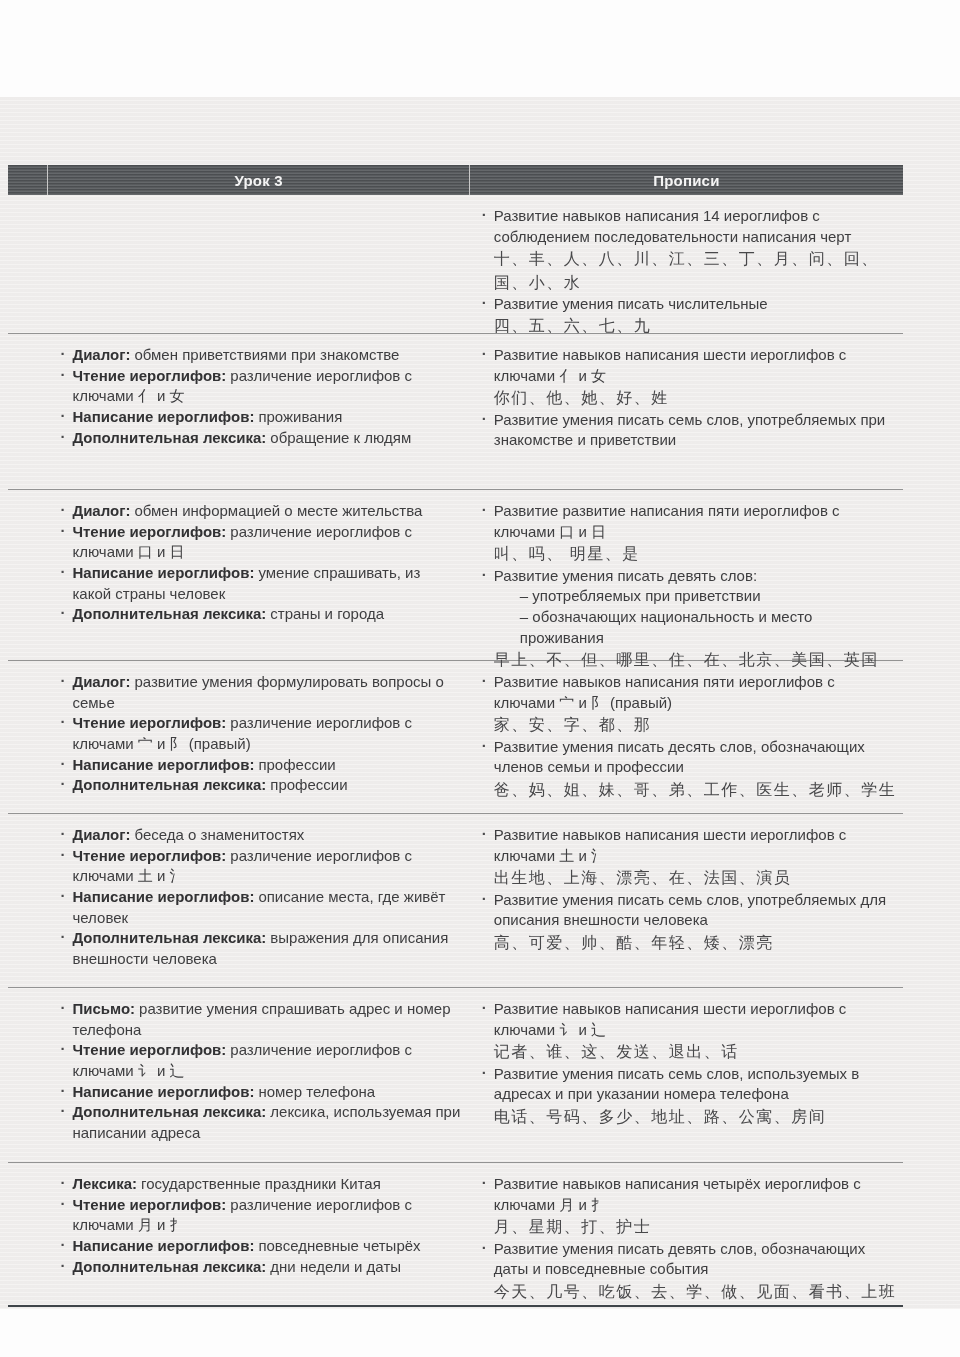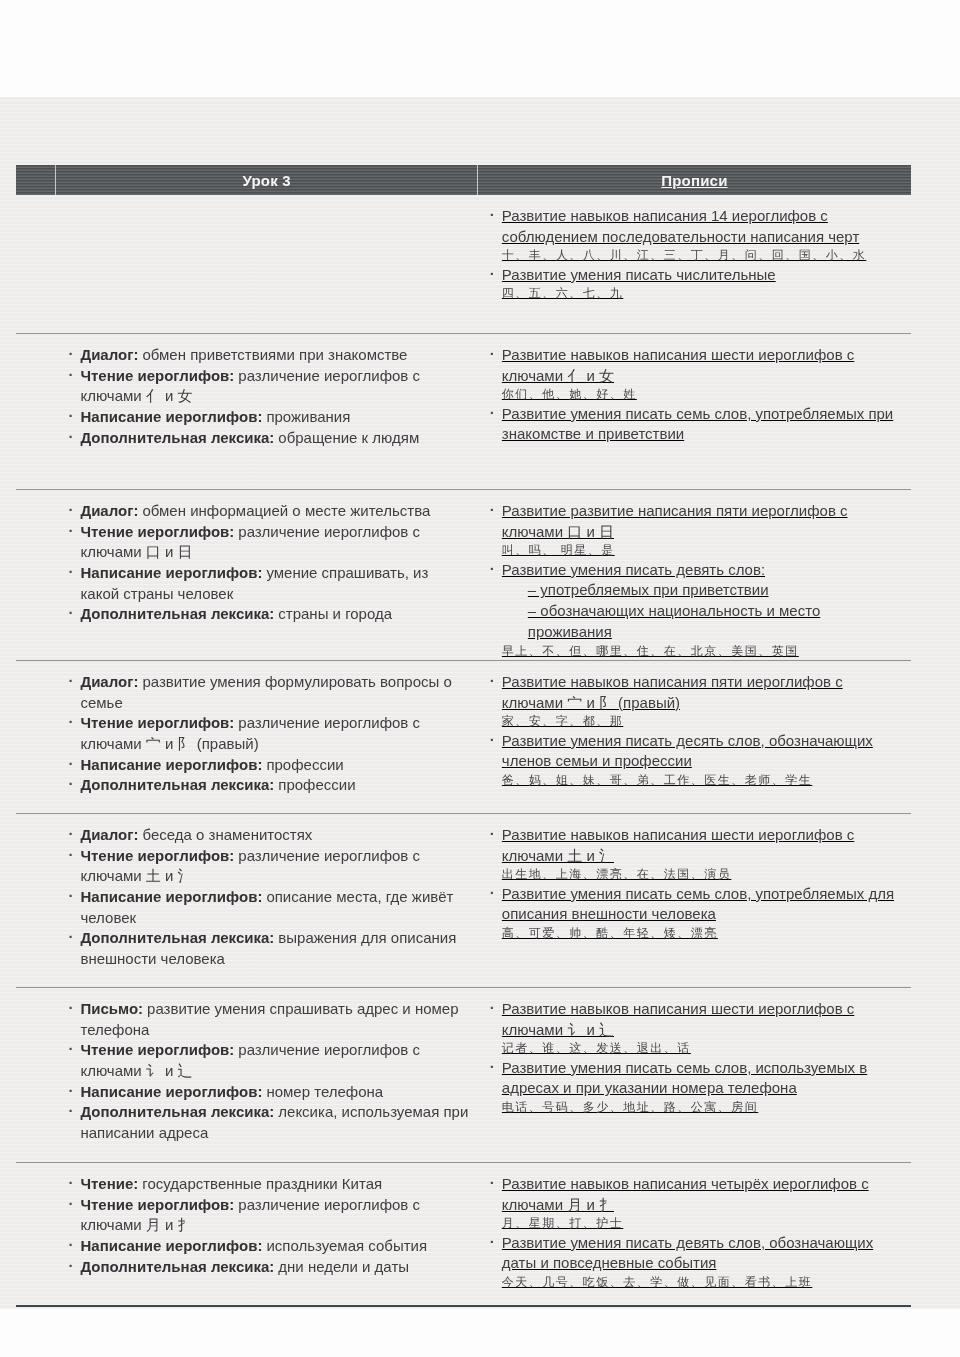--- a/index.html
+++ b/index.html
@@ -9,36 +9,36 @@
     background:#fdfdfd;
     font-family:"Liberation Sans","DejaVu Sans",sans-serif;
     overflow:hidden;
   }
   .paper-band {
     position:absolute; left:0; top:97px; width:960px; height:1212px;
     background:#f1efee;
     background-image:repeating-linear-gradient(0deg, rgba(255,255,255,0.25) 0 1px, rgba(0,0,0,0.012) 1px 4px);
   }
   .tbl {
-    position:absolute; left:16px; top:165px; width:895px;
+    position:absolute; left:8px; top:165px; width:895px;
     border-bottom:2px solid #40454a;
   }
   .thead {
     display:flex; height:30px;
     background:#54575a;
     background-image:repeating-linear-gradient(0deg, rgba(255,255,255,0.10) 0 1px, rgba(0,0,0,0.10) 2px 3px);
   }
   .th {
     display:flex; align-items:center; justify-content:center;
     color:#f4f4f4; font-weight:700; font-size:15px;
     letter-spacing:0.2px;
   }
   .cell-n { width:40px; }
   .cell-l { width:427px; }
-  .cell-r { width:440px;text-decoration:underline; }
+  .cell-r { width:440px; }
   .thead .cell-l { border-left:1px solid #c9c9c9; }
   .thead .cell-r { border-left:1px solid #c9c9c9; }
   .trow { display:flex; }
   .trow + .trow { border-top:1px solid #939393; }
   .r1 { height:138px; }
   .r2 { height:156px; }
   .r3 { height:171px; }
   .r4 { height:153px; }
   .r5 { height:174px; }
   .r6 { height:175px; }
@@ -48,21 +48,21 @@
     position:relative; padding-left:13px;
     color:#3e3e40; font-size:15px; line-height:1.38;
   }
   .bul {
     position:absolute; left:1px; top:-1px;
     color:#4a4a4c; font-weight:700;
   }
   .lbl { font-weight:700; color:#323234; margin-right:4px; }
   .txt { color:#3e3e40; }
   .cjk {
-    font-size:12px; color:#48484a; letter-spacing:1.5px; line-height:1.45;
+    font-size:16px; color:#48484a; letter-spacing:1.5px; line-height:1.45;
   }
   .sub { padding-left:26px; }
 </style>
 </head>
 <body>
 
 <div class="paper-band"></div>
 
 <div class="tbl">
 
@@ -262,29 +262,29 @@
         <div class="cjk">电话、号码、多少、地址、路、公寓、房间</div>
       </div>
     </div>
   </div>
 
   <div class="trow r7">
     <div class="cell-n"></div>
     <div class="cell-l cbody">
       <div class="item">
         <span class="bul">·</span>
-        <span class="lbl">Чтение:</span><span class="txt">государственные праздники Китая</span>
+        <span class="lbl">Лексика:</span><span class="txt">государственные праздники Китая</span>
       </div>
       <div class="item">
         <span class="bul">·</span>
         <span class="lbl">Чтение иероглифов:</span><span class="txt">различение иероглифов с ключами 月 и 扌</span>
       </div>
       <div class="item">
         <span class="bul">·</span>
-        <span class="lbl">Написание иероглифов:</span><span class="txt">используемая события</span>
+        <span class="lbl">Написание иероглифов:</span><span class="txt">повседневные четырёх</span>
       </div>
       <div class="item">
         <span class="bul">·</span>
         <span class="lbl">Дополнительная лексика:</span><span class="txt">дни недели и даты</span>
       </div>
     </div>
     <div class="cell-r cbody">
       <div class="item">
         <span class="bul">·</span>
         <span class="txt">Развитие навыков написания четырёх иероглифов с ключами 月 и 扌</span>

